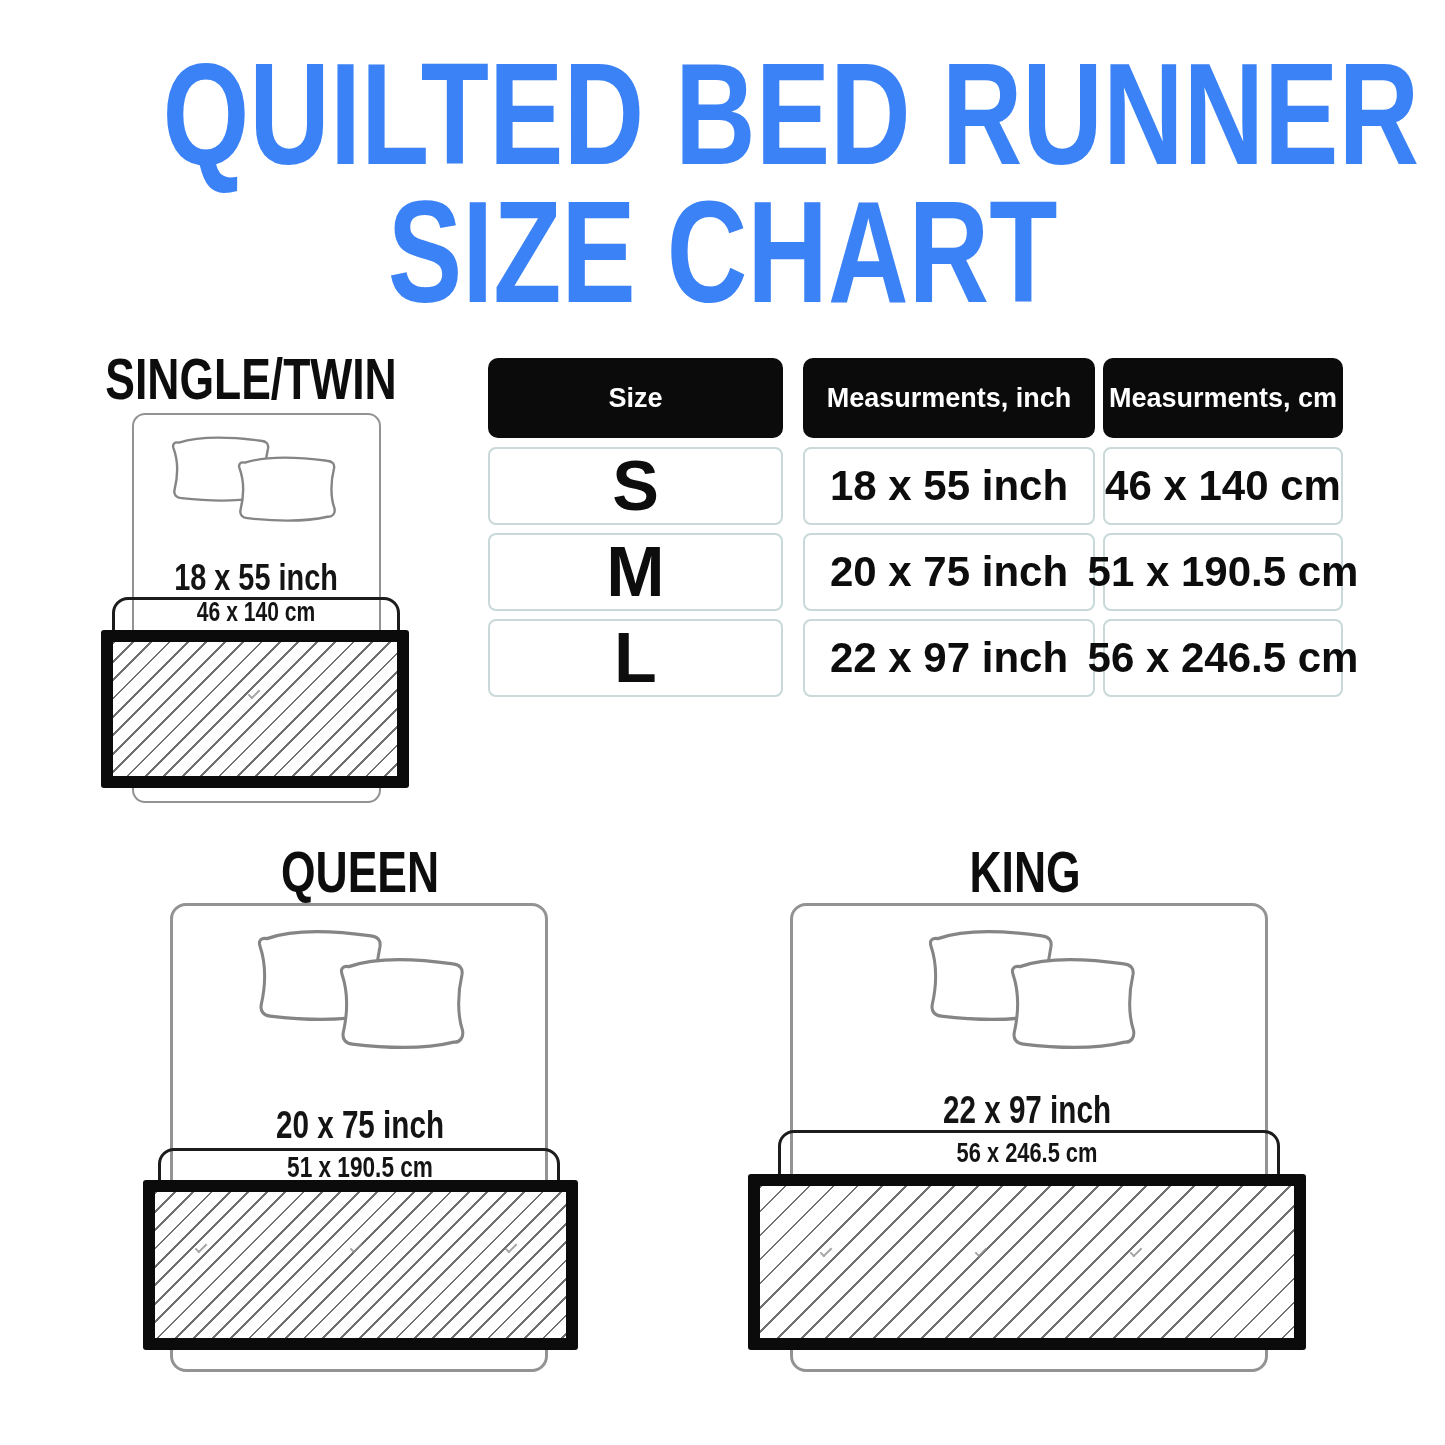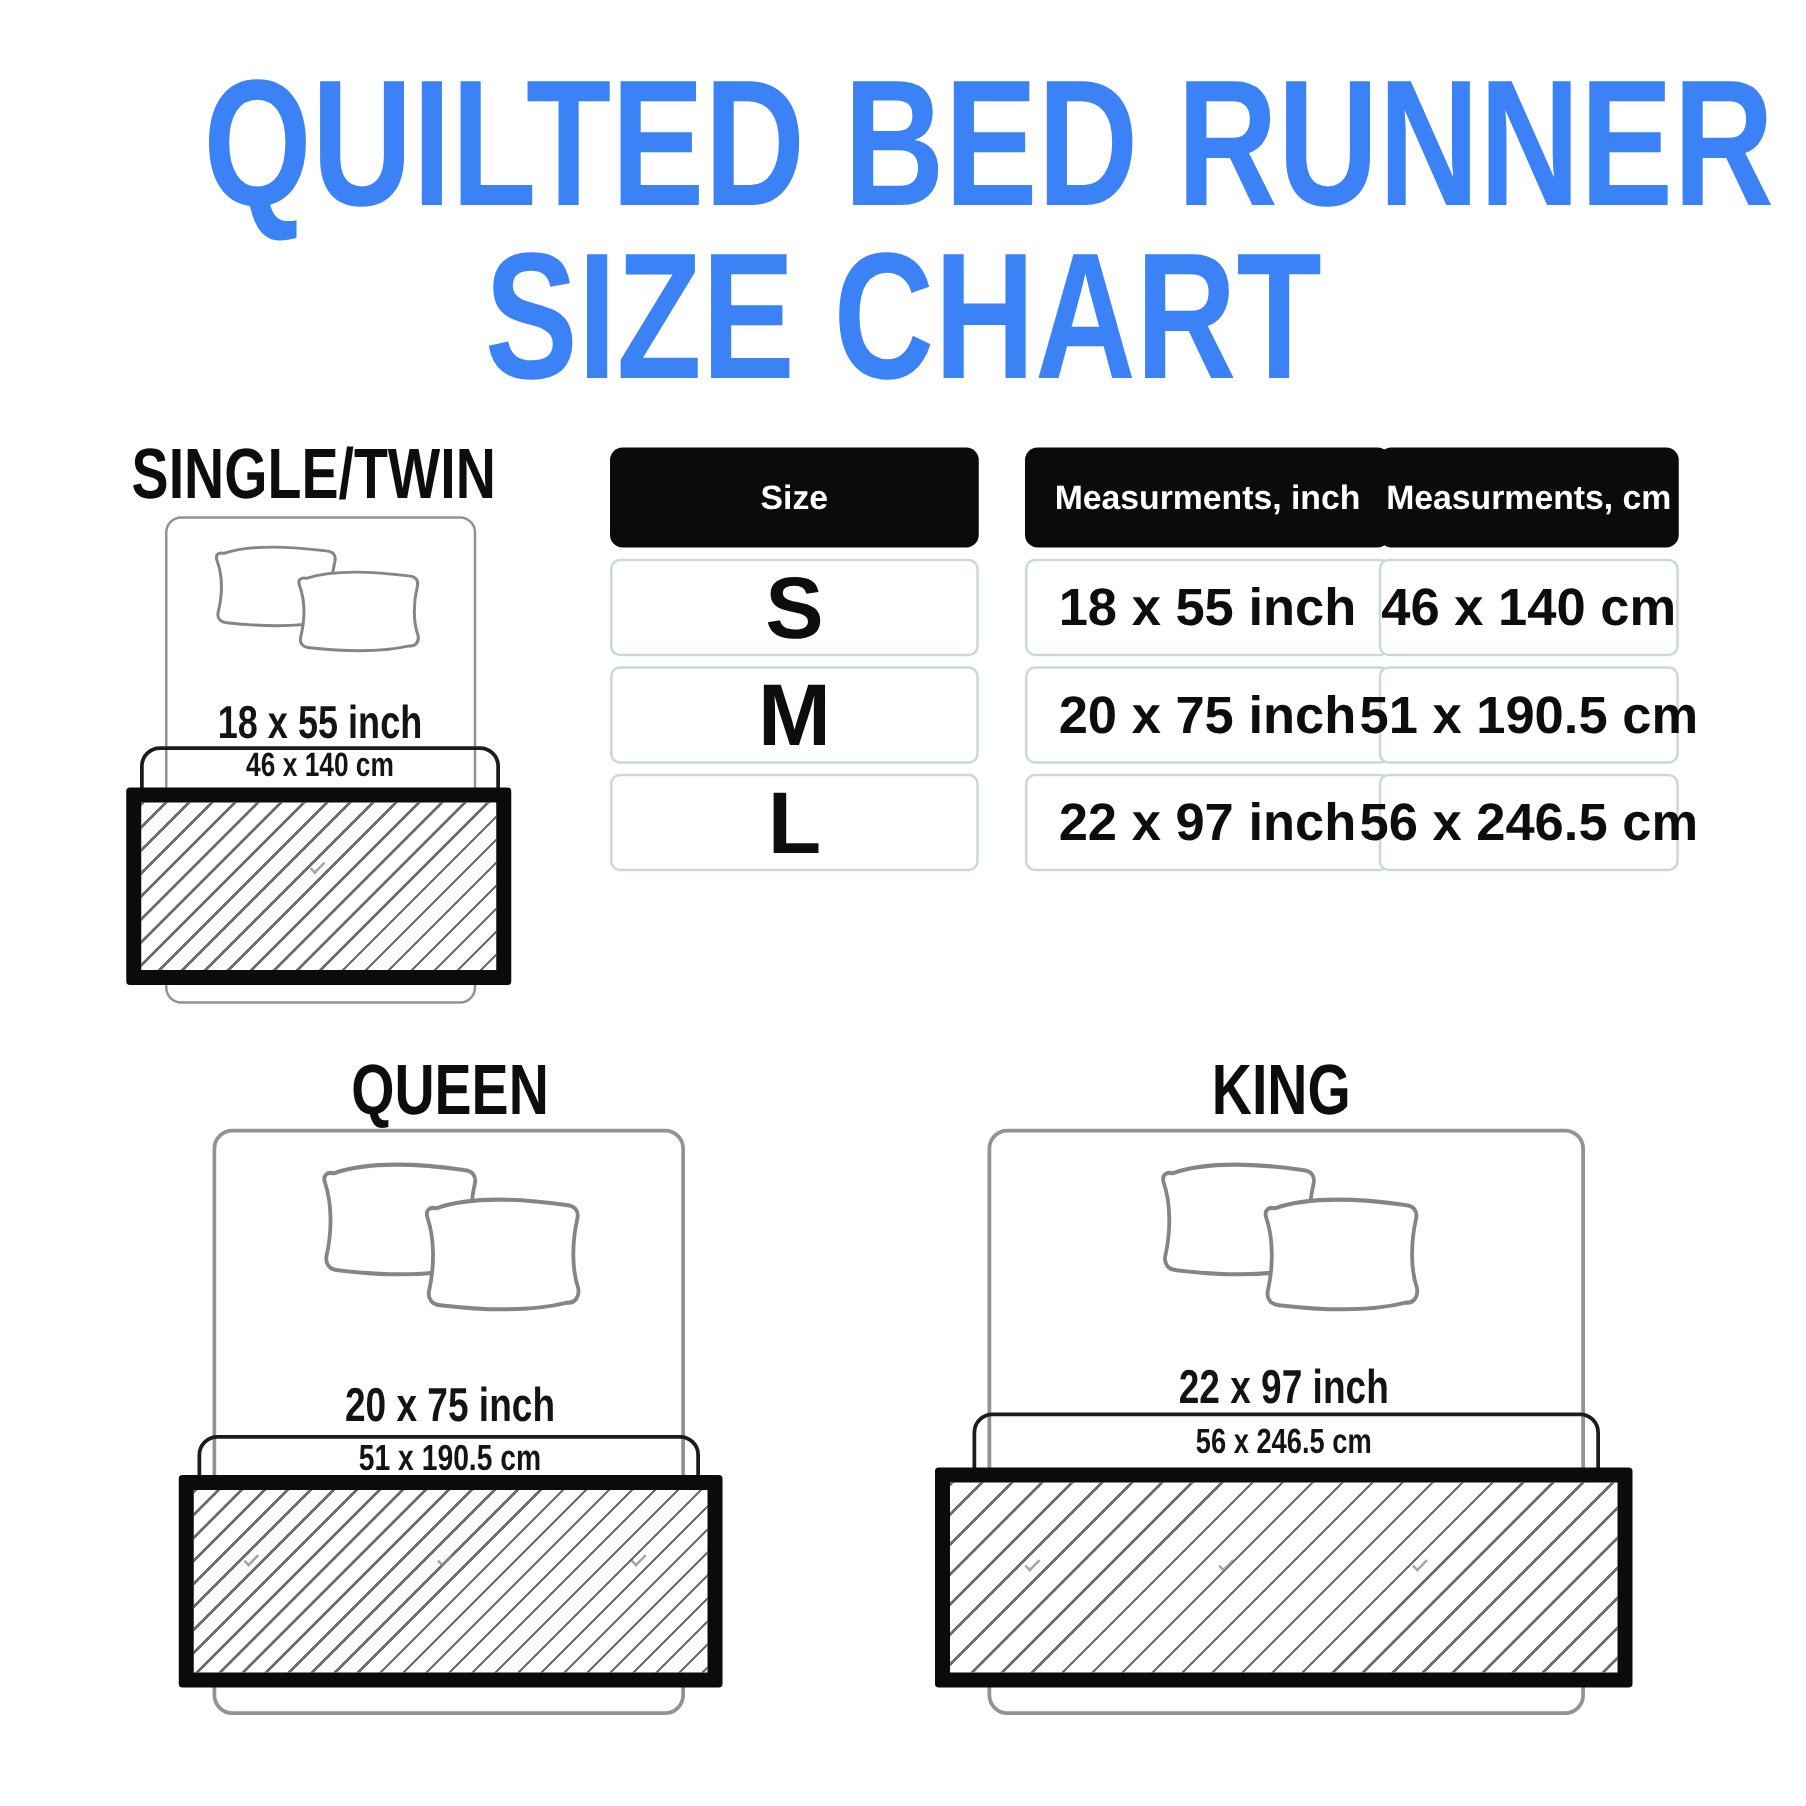--- a/index.html
+++ b/index.html
@@ -52,21 +52,21 @@
   .run-q{left:143px;top:1180px;width:435px;height:170px;--gap:13px;}
   .run-k{left:748px;top:1174px;width:558px;height:176px;--gap:17px;}
   .stitch{position:absolute;width:12px;height:6px;border-left:2px solid #8f8f8f;border-bottom:2px solid #8f8f8f;
     transform:rotate(-45deg);opacity:.8;}
   
   .hdr{position:absolute;top:358px;height:80px;background:#0b0b0b;color:#ffffff;border-radius:10px;
     display:flex;align-items:center;justify-content:center;font-weight:bold;font-size:27px;white-space:nowrap;}
   .cell{position:absolute;height:78px;background:#ffffff;border:2px solid #c9d9d9;border-radius:8px;
     display:flex;align-items:center;justify-content:center;font-weight:bold;color:#0d0d0d;white-space:nowrap;}
   .col1{left:488px;width:295px;}
-  .col2{left:820px;width:292px;}
+  .col2{left:803px;width:292px;}
   .col3{left:1103px;width:240px;}
   .row1{top:447px;}
   .row2{top:533px;}
   .row3{top:619px;}
   .cell.size{font-size:70px;}
   .cell.meas{font-size:42px;}
 </style>
 </head>
 <body>
 

